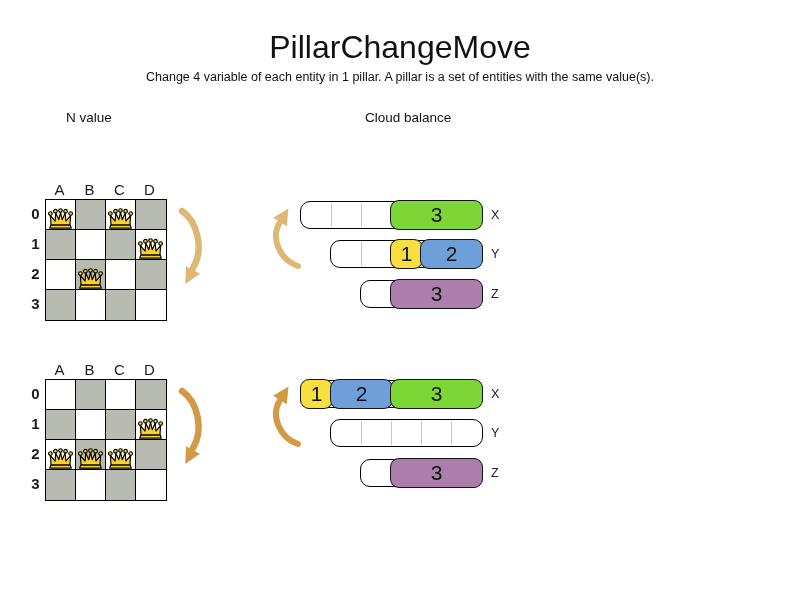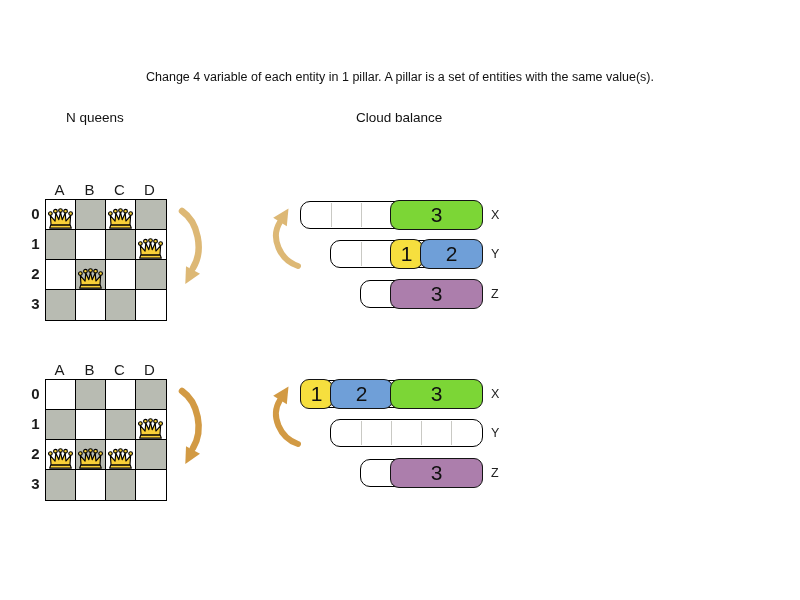--- a/index.html
+++ b/index.html
@@ -11,21 +11,21 @@
   .title {
     position:absolute; left:0; top:30px; width:800px; text-align:center;
     font-size:32px; line-height:34px; color:#111;
   }
   .subtitle {
     position:absolute; left:0; top:69px; width:800px; text-align:center;
     font-size:12.5px; line-height:16px; color:#111;
   }
   .section-label { position:absolute; top:110px; font-size:13.5px; color:#111; }
   .section-label.left  { left:66px; }
-  .section-label.right { left:356px; }
+  .section-label.right { left:365px; }
 
   
   .board { position:absolute; width:140px; height:140px; }
   .col-header {
     position:absolute; width:30px; height:16px; top:0; text-align:center;
     font-size:15px; color:#1b1b1b; letter-spacing:1px;
   }
   .row-header {
     position:absolute; left:0; width:15px; height:30px; text-align:center;
     font-size:15px; font-weight:700; color:#1b1b1b; line-height:30px;
@@ -64,23 +64,24 @@
   .arrow-before .head  { fill:var(--arrow-before,#ddb875); }
   .arrow-after  .shaft { stroke:var(--arrow-after,#d29a44); }
   .arrow-after  .head  { fill:var(--arrow-after,#d29a44); }
   .shaft { fill:none; stroke-linecap:round; }
 </style>
 </head>
 <body>
 
 <div class="stage" style="--board-gray: #b8bbb2; --arrow-before: #ddb875; --arrow-after: #d29a44;">
 
+  <div class="title">PillarChangeMove</div>
   <div class="subtitle">Change 4 variable of each entity in 1 pillar. A pillar is a set of entities with the same value(s).</div>
 
-  <div class="section-label left">N queens</div>
+  <div class="section-label left">N value</div>
   <div class="section-label right">Cloud balance</div>
 
   <div class="board" id="board-before" style="left:28px; top:181px;">
       <div class="col-header" style="left:17px">A</div>
       <div class="col-header" style="left:47px">B</div>
       <div class="col-header" style="left:77px">C</div>
       <div class="col-header" style="left:107px">D</div>
       <div class="row-header" style="top:18px">0</div>
       <div class="row-header" style="top:48px">1</div>
       <div class="row-header" style="top:78px">2</div>

